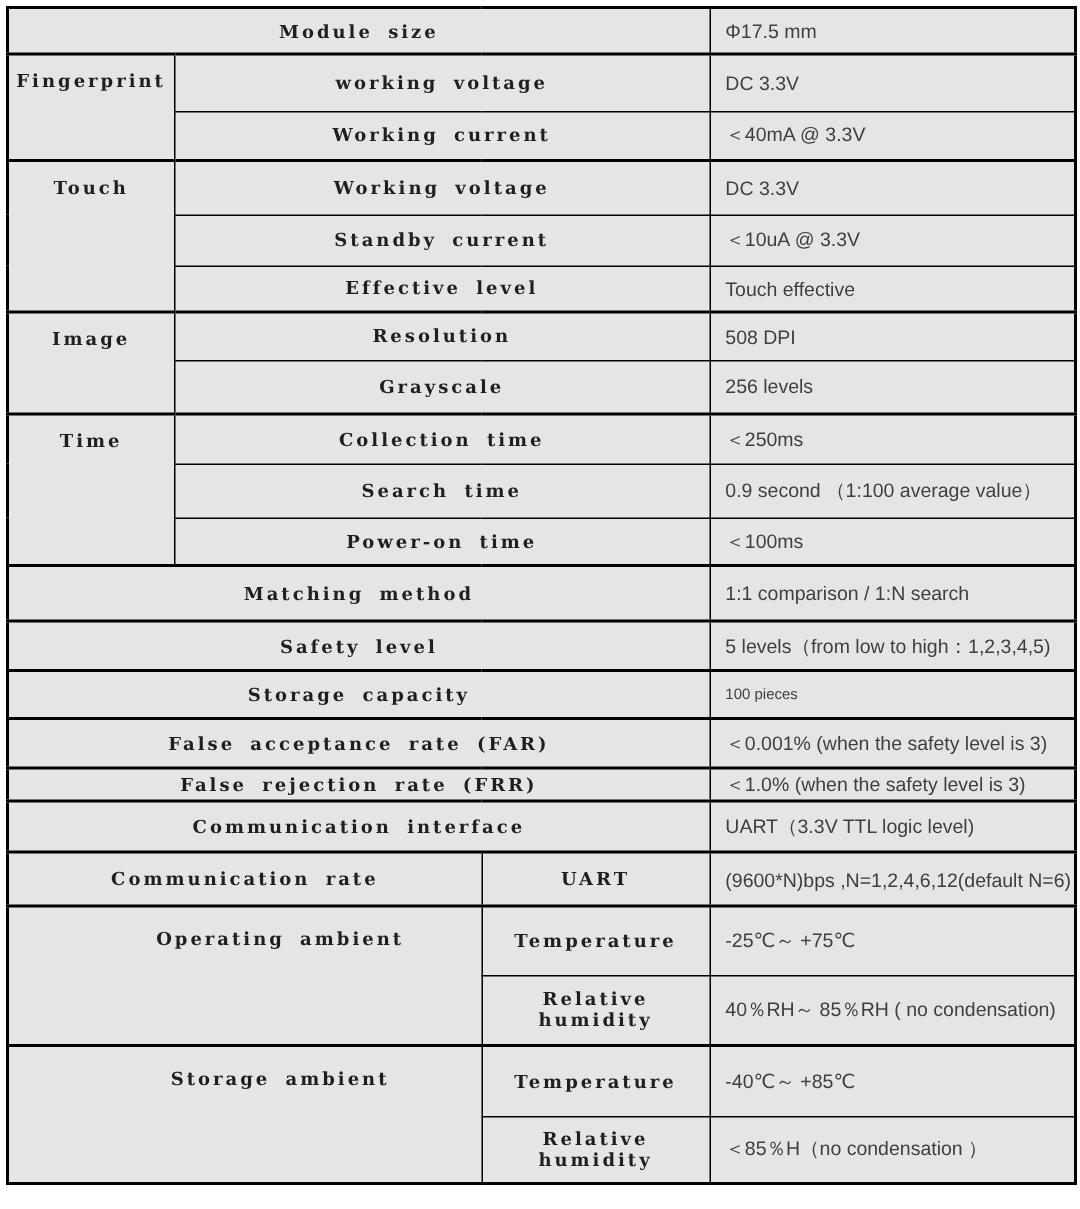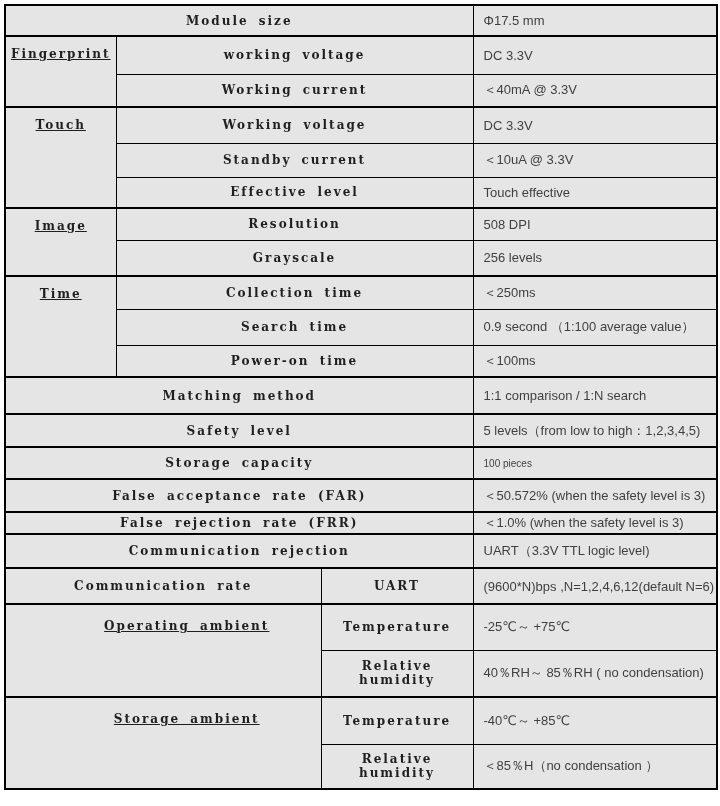--- a/index.html
+++ b/index.html
@@ -25,21 +25,20 @@
     font-size:12px;
     letter-spacing:2px;
     word-spacing:4px;
     color:#1f1f1f;
     text-align:center;
     vertical-align:middle;
   }
   td.g{
     vertical-align:top;
     padding-top:10px;
-    text-decoration:underline;
   }
   td.g.amb{padding-top:14px;padding-left:48px;}
   
   td.v{
     font-family:"Liberation Sans","DejaVu Sans",sans-serif;
     font-size:13px;
     color:#3f3f3f;
     text-align:left;
     vertical-align:middle;
     padding-left:10px;
@@ -119,28 +118,28 @@
   <tr class="sec" style="height:33px">
     <td class="l" colspan="3">Safety level</td>
     <td class="v">5 levels（from low to high：1,2,3,4,5)</td>
   </tr>
   <tr class="sec" style="height:32px">
     <td class="l" colspan="3">Storage capacity</td>
     <td class="v small">100 pieces</td>
   </tr>
   <tr class="sec" style="height:33px">
     <td class="l" colspan="3">False acceptance rate (FAR)</td>
-    <td class="v">＜50.572% (when the safety level is 3)</td>
+    <td class="v">＜0.001% (when the safety level is 3)</td>
   </tr>
   <tr class="sec" style="height:20px">
     <td class="l" colspan="3">False rejection rate (FRR)</td>
     <td class="v">＜1.0%  (when the safety level is 3)</td>
   </tr>
   <tr class="sec" style="height:34px">
-    <td class="l" colspan="3">Communication rejection</td>
+    <td class="l" colspan="3">Communication interface</td>
     <td class="v">UART（3.3V TTL logic level)</td>
   </tr>
 
   <tr class="sec" style="height:36px">
     <td class="l" colspan="2">Communication rate</td>
     <td class="l">UART</td>
     <td class="v">(9600*N)bps ,N=1,2,4,6,12(default N=6)</td>
   </tr>
 
   <tr class="sec" style="height:46px">

